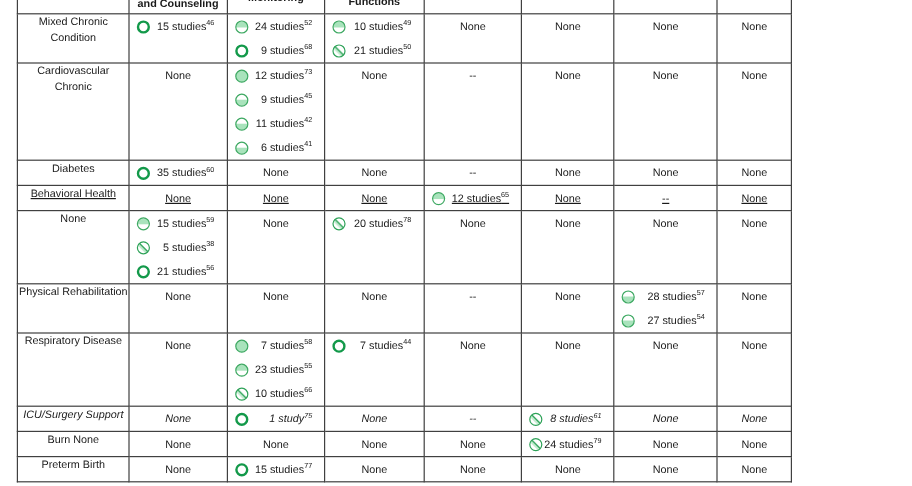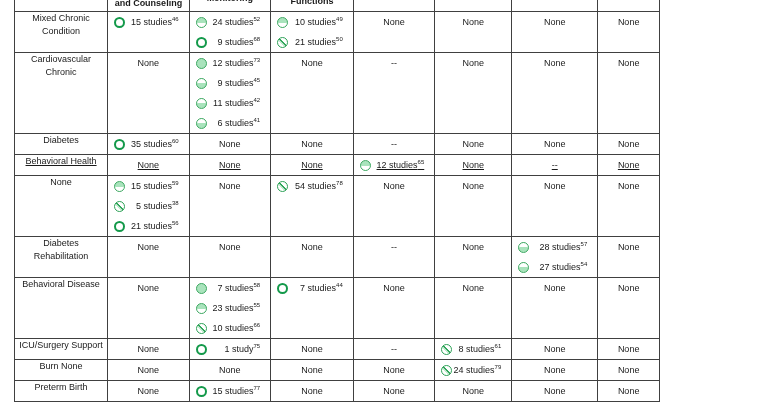--- a/index.html
+++ b/index.html
@@ -27,21 +27,21 @@
   .cnt{flex:1;text-align:right;padding-right:10px;white-space:nowrap;line-height:20px;}
   sup.ref{font-size:6px;vertical-align:super;line-height:0;}
   
   tbody tr:nth-child(1){height:40px;}
   tbody tr:nth-child(2){height:81px;}
   tbody tr:nth-child(3){height:21px;padding-left:37px;}
   tbody tr:nth-child(4){height:21px;text-decoration:underline;}
   tbody tr:nth-child(5){height:61px;}
   tbody tr:nth-child(6){height:40px;}
   tbody tr:nth-child(7){height:60px;}
-  tbody tr:nth-child(8){height:20px;}
+  tbody tr:nth-child(8){height:20px;font-style:italic;}
   tbody tr:nth-child(9){height:20px;}
   tbody tr:nth-child(10){height:21px;}
 </style>
 </head>
 <body>
 
 <div class="page">
   <table class="evd">
     <colgroup>
       <col style="width:118px">
@@ -221,38 +221,38 @@
               <span class="ball c-empty"></span>
               <span class="cnt"><span>21 studies</span><sup class="ref">56</sup></span>
             </div>
           </td>
           <td>
             <span class="none">None</span>
           </td>
           <td>
             <div class="item">
               <span class="ball c-slash"></span>
-              <span class="cnt"><span>54 studies</span><sup class="ref">78</sup></span>
-            </div>
-          </td>
-          <td>
-            <span class="none">None</span>
-          </td>
-          <td>
-            <span class="none">None</span>
-          </td>
-          <td>
-            <span class="none">None</span>
-          </td>
-          <td>
-            <span class="none">None</span>
-          </td>
-        </tr>
-        <tr>
-          <th class="cond">Diabetes Rehabilitation</th>
+              <span class="cnt"><span>20 studies</span><sup class="ref">78</sup></span>
+            </div>
+          </td>
+          <td>
+            <span class="none">None</span>
+          </td>
+          <td>
+            <span class="none">None</span>
+          </td>
+          <td>
+            <span class="none">None</span>
+          </td>
+          <td>
+            <span class="none">None</span>
+          </td>
+        </tr>
+        <tr>
+          <th class="cond">Physical Rehabilitation</th>
           <td>
             <span class="none">None</span>
           </td>
           <td>
             <span class="none">None</span>
           </td>
           <td>
             <span class="none">None</span>
           </td>
           <td>
@@ -269,21 +269,21 @@
             <div class="item">
               <span class="ball c-halfb"></span>
               <span class="cnt"><span>27 studies</span><sup class="ref">54</sup></span>
             </div>
           </td>
           <td>
             <span class="none">None</span>
           </td>
         </tr>
         <tr>
-          <th class="cond">Behavioral Disease</th>
+          <th class="cond">Respiratory Disease</th>
           <td>
             <span class="none">None</span>
           </td>
           <td>
             <div class="item">
               <span class="ball c-full"></span>
               <span class="cnt"><span>7 studies</span><sup class="ref">58</sup></span>
             </div>
             <div class="item">
               <span class="ball c-half"></span>

